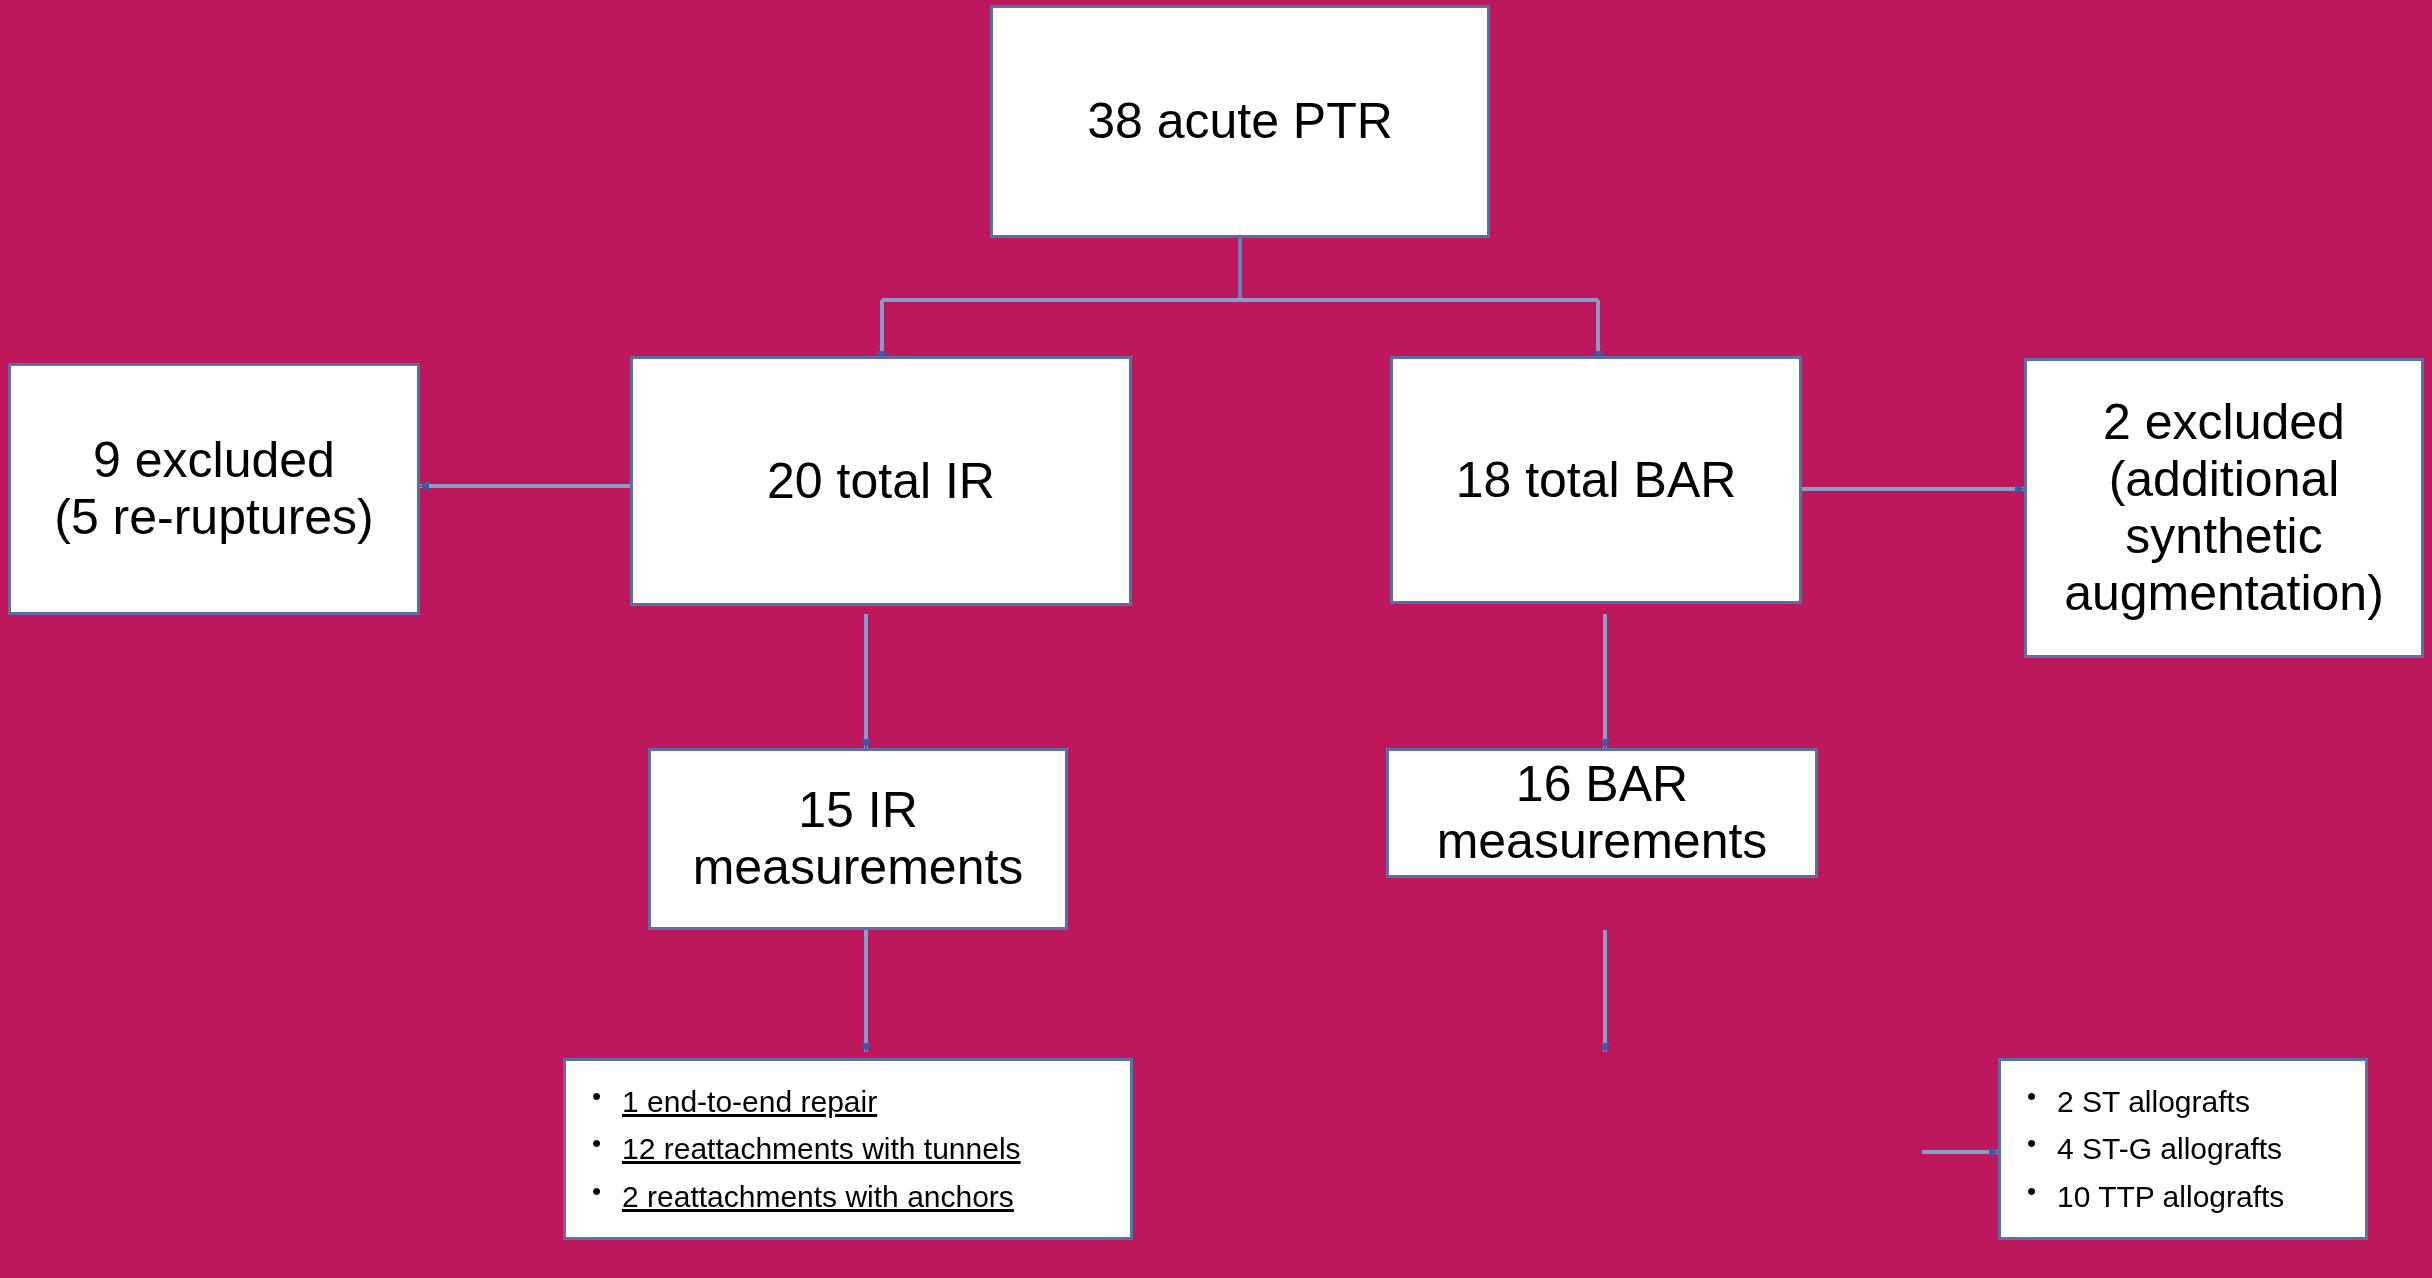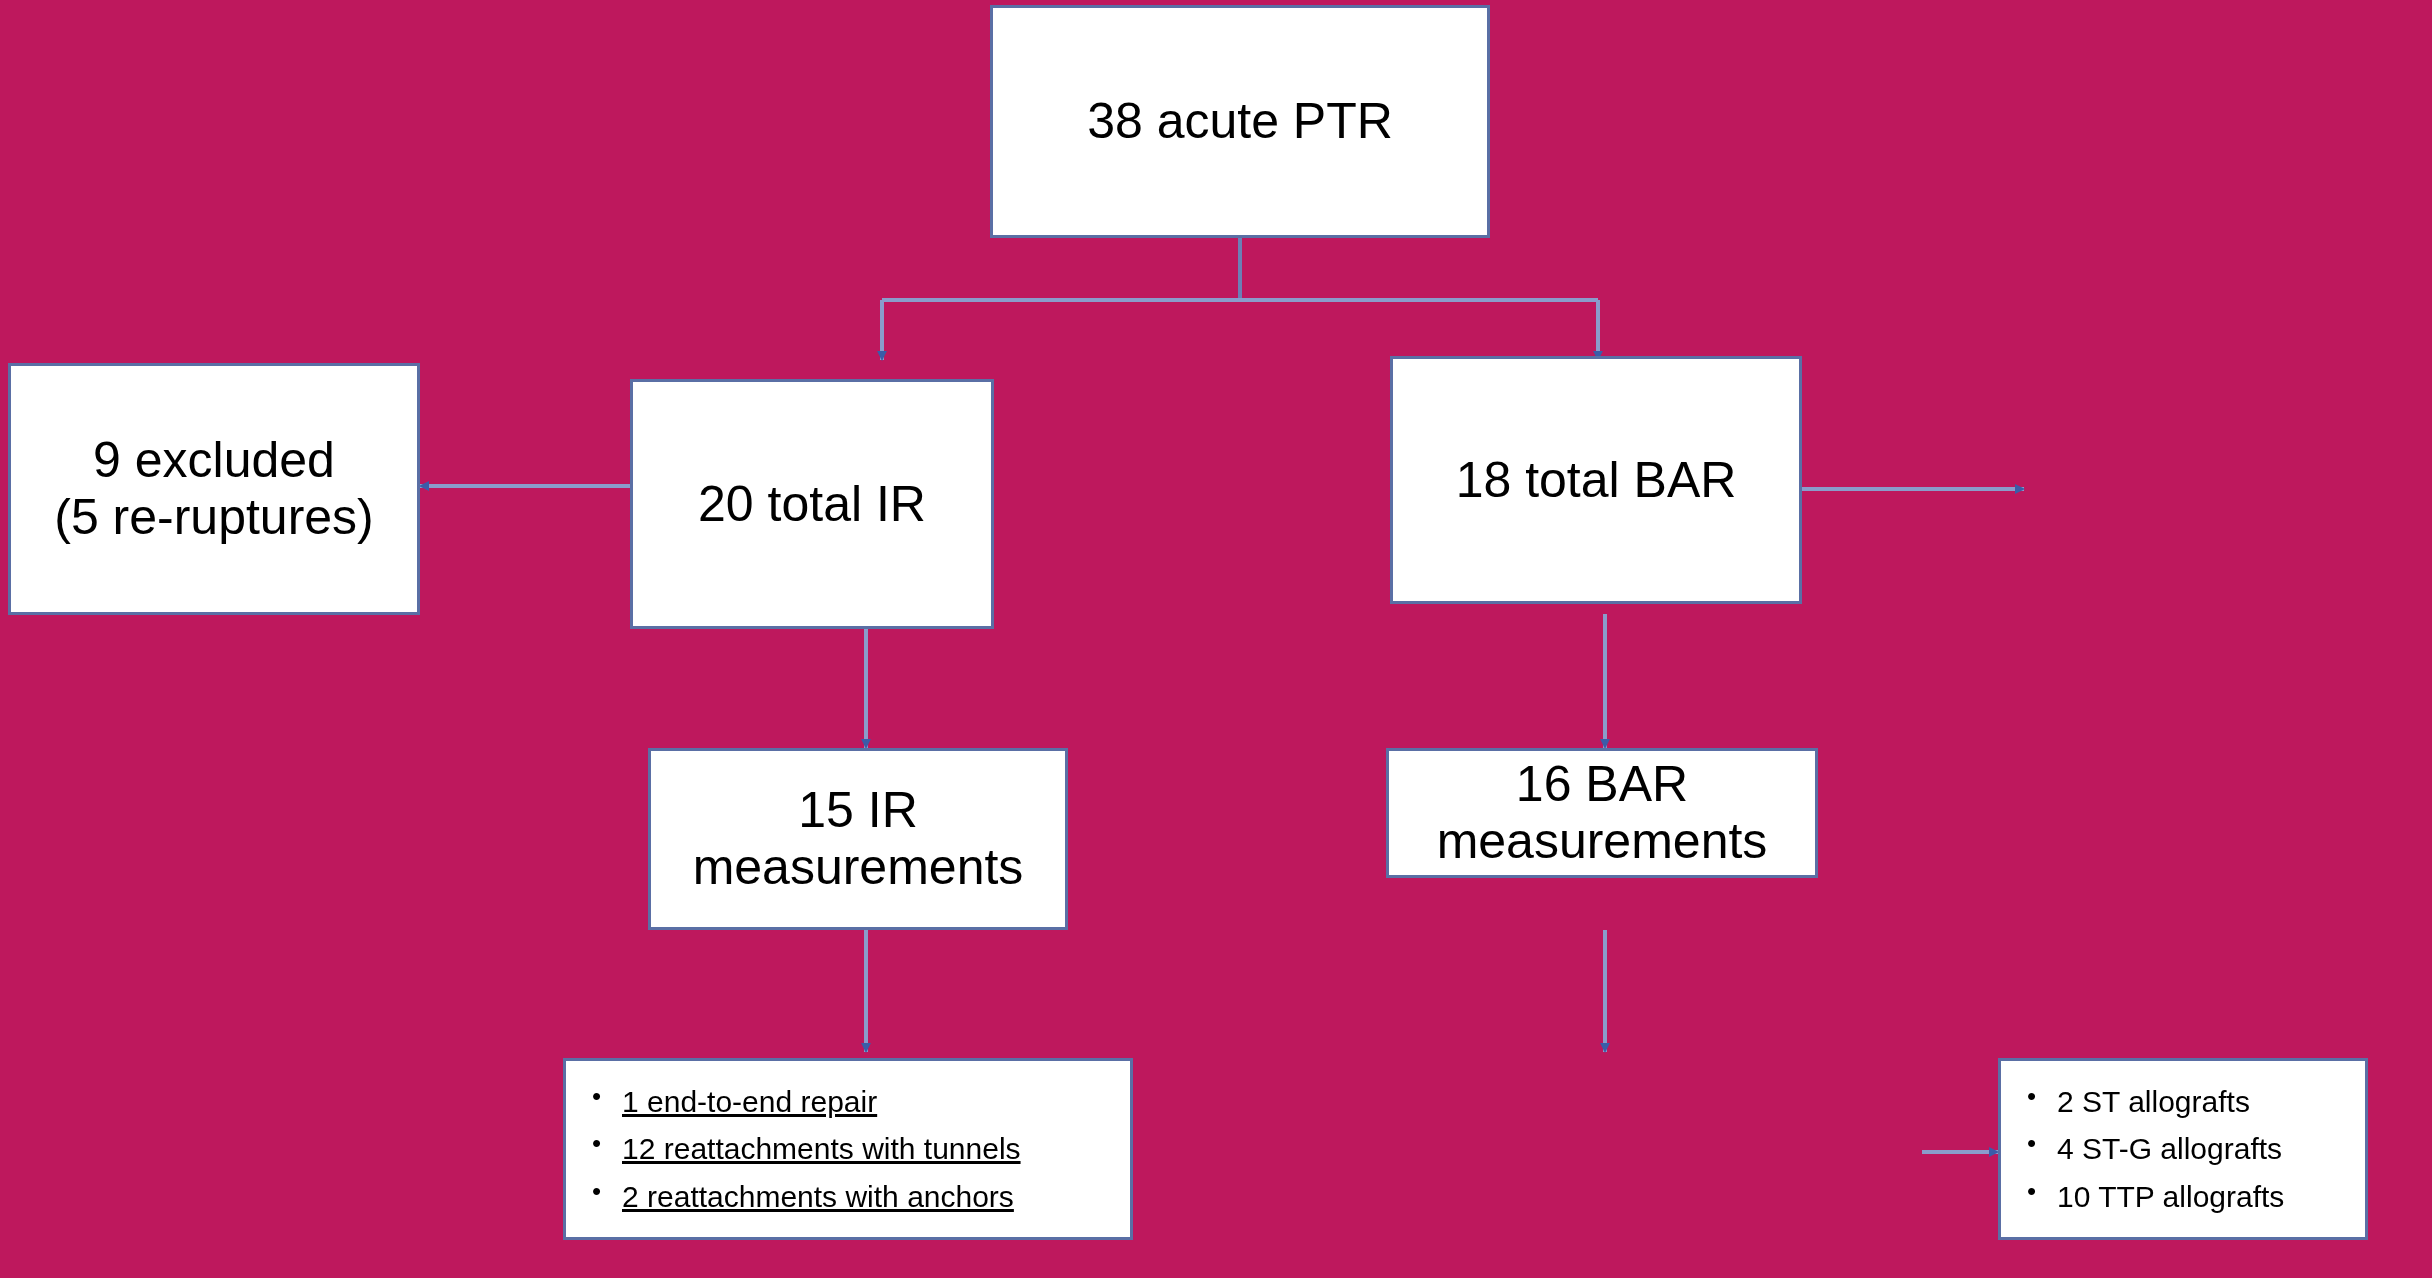--- a/index.html
+++ b/index.html
@@ -114,28 +114,36 @@
     <span class="label">38 acute PTR</span>
   </div>
 
   <div class="node multi" style="left:8px; top:363px; width:412px; height:252px;">
     <span class="label">
       <span>9 excluded</span><br>
       <span>(5 re-ruptures)</span>
     </span>
   </div>
 
-  <div class="node big" style="left:630px; top:379px; width:364px; height:250px;">
+  <div class="node big" style="left:630px; top:356px; width:502px; height:250px;">
     <span class="label">20 total IR</span>
   </div>
 
   <div class="node big" style="left:1390px; top:356px; width:412px; height:248px;justify-content:center;">
     <span class="label">18 total BAR</span>
   </div>
 
+  <div class="node multi" style="left:2024px; top:358px; width:400px; height:300px;">
+    <span class="label">
+      <span>2 excluded</span><br>
+      <span>(additional</span><br>
+      <span>synthetic</span><br>
+      <span>augmentation)</span>
+    </span>
+  </div>
 
   <div class="node multi" style="left:648px; top:748px; width:420px; height:182px;">
     <span class="label">
       <span>15 IR</span><br>
       <span>measurements</span>
     </span>
   </div>
 
   <div class="node multi" style="left:1386px; top:748px; width:432px; height:130px;">
     <span class="label">

